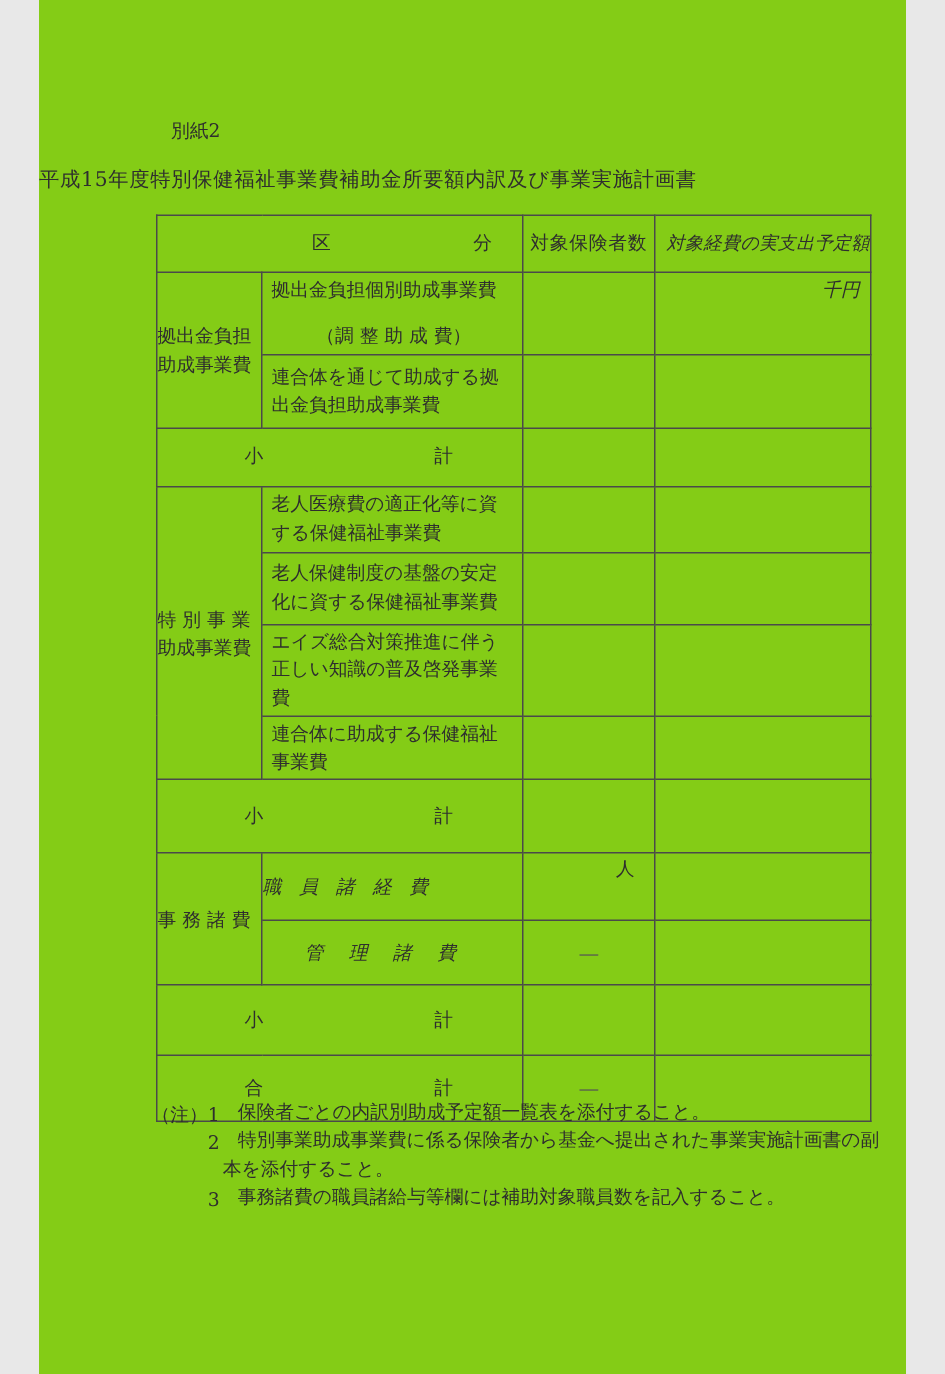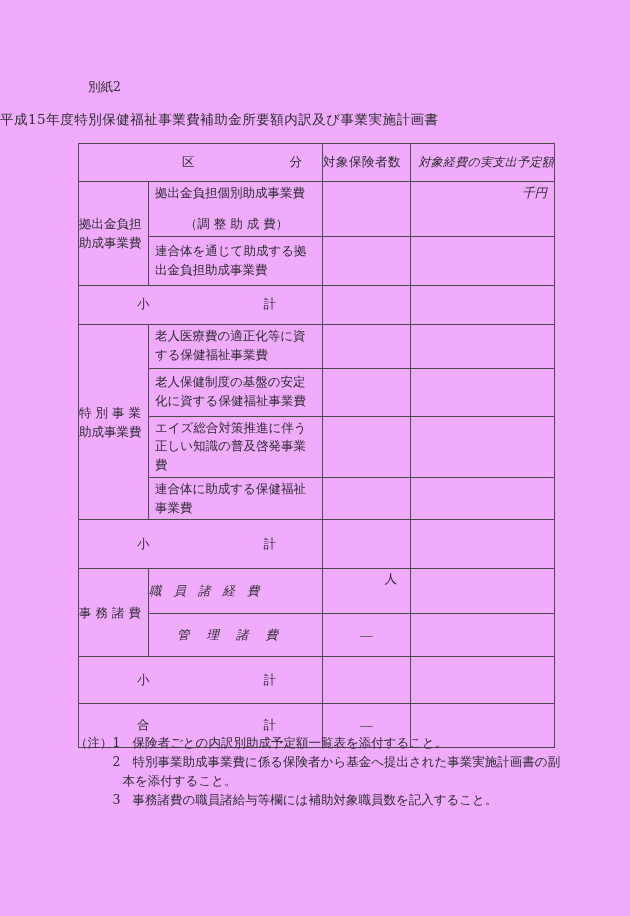--- a/index.html
+++ b/index.html
@@ -1,22 +1,22 @@
 <!DOCTYPE html>
 <html><head>
 <meta charset="utf-8">
 <style>
   * { box-sizing: border-box; }
   html, body { margin: 0; padding: 0; background: #e8e8e8; }
   .page {
     position: relative;
-    width: 630px;
+    width: 578px;
     height: 916px;
     margin: 0 auto;
-    background: #f0abfc;
+    background: #84cc16;
     font-family: "DejaVu Serif", "Liberation Serif", serif;
     color: #2e2e2e;
     overflow: hidden;
   }
   .ref-label {
     position: absolute;
     left: 88px;
     top: 79px;
     font-size: 12.5px;
   }
@@ -43,21 +43,21 @@
     vertical-align: middle;
     overflow: hidden;
   }
   .spread {
     display: flex;
     justify-content: space-between;
     align-items: center;
   }
   .hdr-cat { padding: 0 20px 0 103px; }
   .sub-spread { padding: 0 46px 0 58px; }
-  .hdr-center { text-align: left; letter-spacing: 0.5px; }
+  .hdr-center { text-align: center; letter-spacing: 0.5px; }
   .hdr-exp { text-align: right; font-size: 12px; letter-spacing: 0.3px; font-style: italic; }
   .group-label { line-height: 1.55; white-space: nowrap; margin-left: 26px; }
   .item-cell { padding: 2px 4px 2px 6px; line-height: 1.5; }
   .item-sub { text-align: center; margin-top: 12px; }
   .unit-cell { vertical-align: top; text-align: right; padding: 3px 7px; font-style: italic; }
   .person-cell { vertical-align: top; text-align: right; padding: 2px 13px; }
   .dash-cell { text-align: center; color: #555; }
   .centered-item { text-align: left; white-space: nowrap; font-style: italic; }
   .ws8 { word-spacing: 8px; }
   .ws13 { word-spacing: 13px; padding-left: 28px; }
@@ -67,21 +67,21 @@
     top: 733px;
     width: 486px;
     font-size: 12.5px;
     line-height: 19px;
   }
   .notes-body { display: flex; }
   .note-marker { flex: 0 0 32px; }
   .note-list { flex: 1; }
   .note-item { display: flex; }
   .note-num { flex: 0 0 20px; }
-  .note-text { flex: 1; margin-left: -10px; text-indent: 10px; }
+  .note-text { flex: 1; margin-left: -10px; text-indent: 10px; font-family: Liberation Mono, monospace; }
 </style>
 </head>
 <body>
 
 <div class="page">
 
   <div class="ref-label">別紙2</div>
 
   <div class="doc-title">平成15年度特別保健福祉事業費補助金所要額内訳及び事業実施計画書</div>
 

